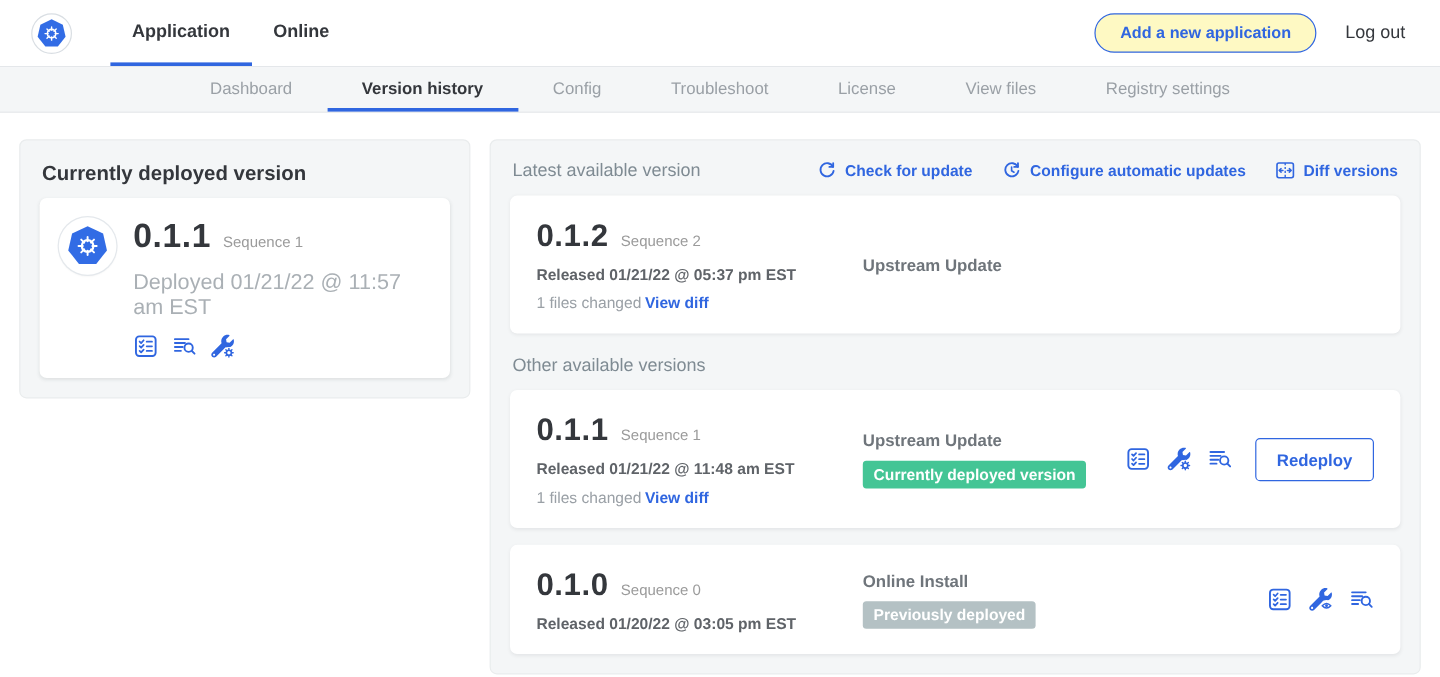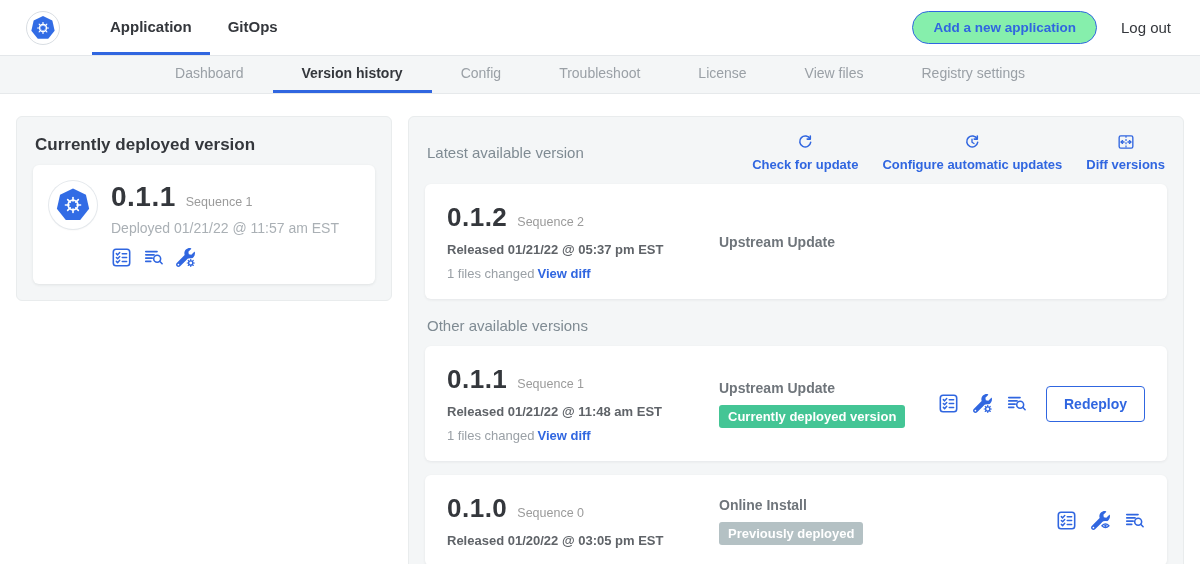--- a/index.html
+++ b/index.html
@@ -6,51 +6,51 @@
   html, body { width: 1200px; height: 564px; background: #ffffff; }
   body { font-family: "Liberation Sans", sans-serif; color: #34373c; overflow: hidden; }
 
   
   .topbar { height: 56px; background: #fff; border-bottom: 1px solid #e4e7ea; display: flex; align-items: stretch; padding: 0 29px 0 26px; }
   .topbar-logo { width: 34px; height: 34px; border-radius: 50%; background: #fff; border: 1px solid #d9dee3; display: flex; align-items: center; justify-content: center; align-self: center; }
   .topbar-tabs { display: flex; margin-left: 32px; }
   .top-tab { display: flex; align-items: center; padding: 0 18px; font-size: 15px; font-weight: 700; color: #34373c; border-bottom: 3px solid transparent; cursor: pointer; }
   .top-tab.active { border-bottom-color: #3066E0; }
   .topbar-right { margin-left: auto; display: flex; align-items: center; gap: 24px; }
-  .add-app-btn { border: 1px solid #3066E0; color: #3066E0; background: #86efac; font-family: inherit; font-size: 13.5px; font-weight: 700; border-radius: 17px; padding: 8px 20px; cursor: pointer; }
+  .add-app-btn { border: 1px solid #3066E0; color: #3066E0; background: #fef9c3; font-family: inherit; font-size: 13.5px; font-weight: 700; border-radius: 17px; padding: 8px 20px; cursor: pointer; }
   .logout { font-size: 15px; color: #34373c; cursor: pointer; }
 
   
   .subnav { height: 38px; background: #f4f6f7; border-bottom: 1px solid #e6e9eb; display: flex; justify-content: center; align-items: stretch; gap: 0; }
   .subnav-item { display: flex; align-items: center; padding: 0 29px; font-size: 14px; color: #9aa0a6; border-bottom: 3px solid transparent; cursor: pointer; }
   .subnav-item.active { color: #34373c; font-weight: 600; border-bottom-color: #3066E0; }
 
   
   .main { display: flex; gap: 16px; padding: 22px 16px 0 16px; align-items: flex-start; }
 
   .panel { background: #f4f6f7; border: 1px solid #e9eced; border-radius: 6px; }
 
   
   .current-card { width: 376px; padding: 14px 16px 16px; }
   .current-title { font-size: 17px; font-weight: 700; color: #34373c; padding: 4px 2px 10px; }
   .current-inner { background: #fff; border-radius: 6px; box-shadow: 0 1px 3px rgba(50,55,60,.1); padding: 16px; display: flex; gap: 14px; }
   .k8s-badge { width: 48px; height: 48px; border-radius: 50%; background: #fff; box-shadow: 0 0 0 1px #e4e8ec, 0 1px 2px rgba(0,0,0,.08); display: flex; align-items: center; justify-content: center; flex: none; }
   .cv-version-row { display: flex; align-items: baseline; gap: 10px; }
   .version-big { font-size: 28px; font-weight: 700; color: #34373c; letter-spacing: .5px; }
   .seq-label { font-size: 12.5px; color: #9b9b9b; }
-  .cv-deployed { font-size: 14px; color: #aab0b5; margin-top: 7px; }
+  .cv-deployed { font-size: 18px; color: #aab0b5; margin-top: 12px; }
   .icon-row { display: flex; align-items: center; gap: 11px; margin-top: 11px; }
   .blue-icon { width: 21px; height: 21px; color: #3066E0; cursor: pointer; display: block; }
 
   
   .right-panel { flex: 1; padding: 14px 16px 16px; }
   .rp-header { display: flex; align-items: center; padding: 2px 2px 12px; }
   .rp-title { font-size: 15px; font-weight: 500; color: #7f8b93; }
   .rp-actions { margin-left: auto; display: flex; align-items: center; gap: 24px; }
-  .rp-action { display: flex; align-items: center; gap: 6px; color: #3066E0; font-size: 13px; font-weight: 700; cursor: pointer; flex-direction: column; }
+  .rp-action { display: flex; align-items: center; gap: 6px; color: #3066E0; font-size: 13px; font-weight: 700; cursor: pointer; }
   .rp-action svg { width: 18px; height: 18px; }
   .other-title { font-size: 15px; font-weight: 500; color: #7f8b93; padding: 18px 2px 12px; }
 
   .version-card { background: #fff; border-radius: 6px; box-shadow: 0 1px 3px rgba(50,55,60,.08); padding: 18px 22px; display: flex; align-items: center; min-height: 86px; }
   .version-card + .version-card { margin-top: 14px; }
   .vc-left { width: 262px; flex: none; }
   .vc-version-row { display: flex; align-items: baseline; gap: 10px; }
   .vc-version { font-size: 26px; font-weight: 700; color: #34373c; letter-spacing: .5px; }
   .vc-released { font-size: 13px; font-weight: 600; color: #5f6368; margin-top: 9px; }
   .vc-files-row { display: flex; align-items: baseline; gap: 3px; margin-top: 9px; font-size: 13px; }
@@ -153,21 +153,21 @@
 </svg>
 
 <header class="topbar">
   <div class="topbar-logo">
     <svg width="26" height="26">
         <use href="#sym-k8s"></use>
       </svg>
   </div>
   <nav class="topbar-tabs" id="top-tabs">
       <div class="top-tab active">Application</div>
-      <div class="top-tab">GitOps</div>
+      <div class="top-tab">Online</div>
     </nav>
   <div class="topbar-right">
     <button class="add-app-btn">Add a new application</button>
     <span class="logout">Log out</span>
   </div>
 </header>
 
 <nav class="subnav" id="subnav">
     <div class="subnav-item">Dashboard</div>
     <div class="subnav-item active">Version history</div>

